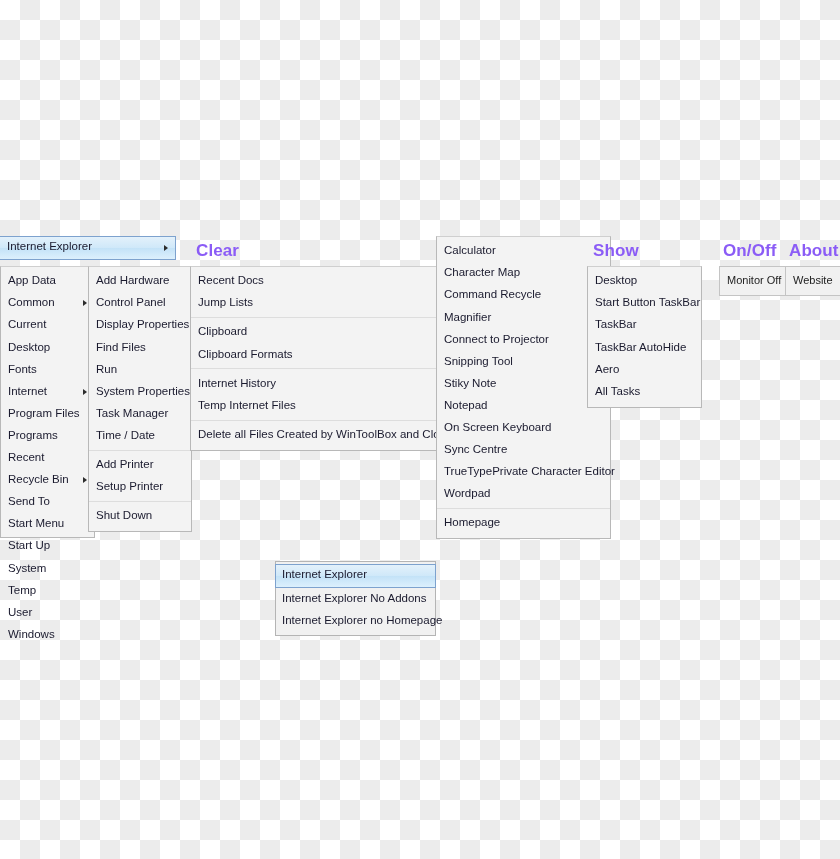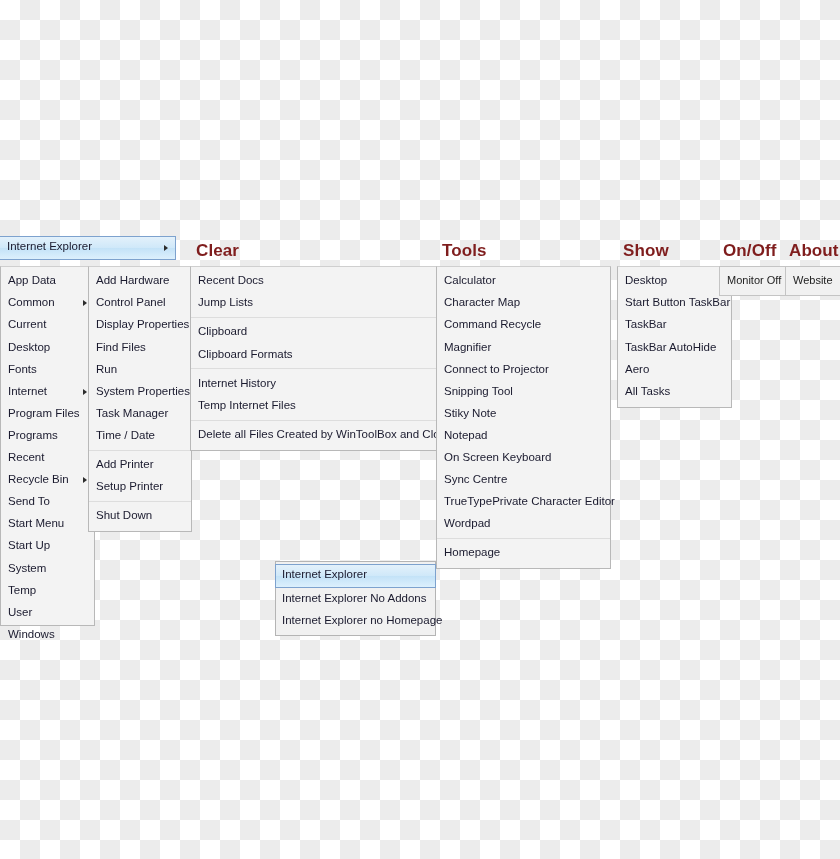--- a/index.html
+++ b/index.html
@@ -30,21 +30,21 @@
   }
 
   
   .col {
     position: absolute;
     top: 0;
   }
   .col-head {
     font-size: 17px;
     font-weight: bold;
-    color: #7f1d1d;
+    color: #8b5cf6;
     letter-spacing: 0.1px;
     line-height: 1;
     padding: 6px 0 7px 6px;
     white-space: nowrap;
   }
   .panel {
     background: #f3f3f3;
     border: 1px solid #b8b8b8;
     border-top: 1px solid #cfcfcf;
     box-sizing: border-box;
@@ -89,32 +89,32 @@
   .item.selected {
     background: linear-gradient(to bottom, #e3f1fb 0%, #cfe8f9 50%, #c3e2f7 51%, #dcf0fd 100%);
     border: 1px solid #7da2ce;
     padding-top: 4.3px;
     padding-bottom: 6px;
     margin: 0 -1px;
   }
 
   
   #col-folders  { left: 0px;   width: 95px; }
-  #col-folders  .panel { width: 95px; height: 360px; }
+  #col-folders  .panel { width: 95px; height: 272px; }
 
   #col-dialogs  { left: 88px;  width: 104px; }
   #col-dialogs  .panel { width: 104px; }
 
   #col-clear    { left: 190px; width: 249px; }
   #col-clear    .panel { width: 249px; }
 
   #col-tools    { left: 436px; width: 175px; }
   #col-tools    .panel { width: 175px; }
 
-  #col-show     { left: 617px; width: 115px; }
+  #col-show     { left: 587px; width: 115px; }
   #col-show     .panel { width: 115px; }
 
   #col-onoff    { left: 719px; width: 68px; }
   #col-onoff    .panel { width: 68px; }
   #col-onoff    .col-head { padding-left: 4px; }
 
   #col-about    { left: 785px; width: 58px; }
   #col-about    .panel { width: 58px; }
   #col-about    .col-head { padding-left: 4px; }
 
@@ -188,21 +188,20 @@
       <div class="item"><span>Clipboard Formats</span></div>
       <div class="sep"></div>
       <div class="item"><span>Internet History</span></div>
       <div class="item"><span>Temp Internet Files</span></div>
       <div class="sep"></div>
       <div class="item"><span>Delete all Files Created by WinToolBox and Close</span></div>
     </div>
   </div>
 
   <div class="col" id="col-tools">
-    <div class="col-head">Tools</div>
     <div class="panel">
       <div class="item"><span>Calculator</span></div>
       <div class="item"><span>Character Map</span></div>
       <div class="item"><span>Command Recycle</span></div>
       <div class="item"><span>Magnifier</span></div>
       <div class="item"><span>Connect to Projector</span></div>
       <div class="item"><span>Snipping Tool</span></div>
       <div class="item"><span>Stiky Note</span></div>
       <div class="item"><span>Notepad</span></div>
       <div class="item"><span>On Screen Keyboard</span></div>

